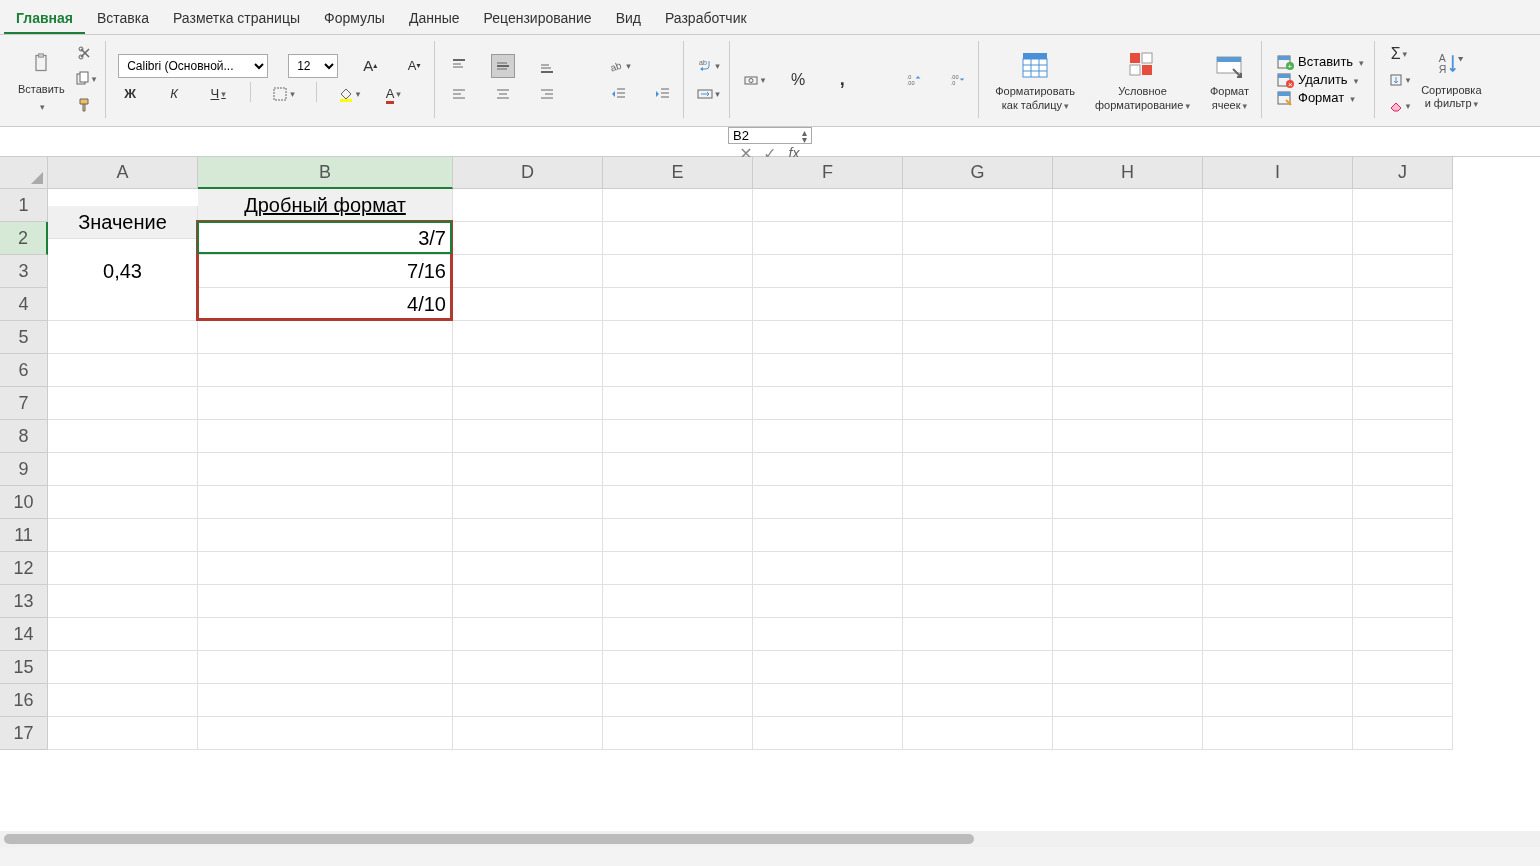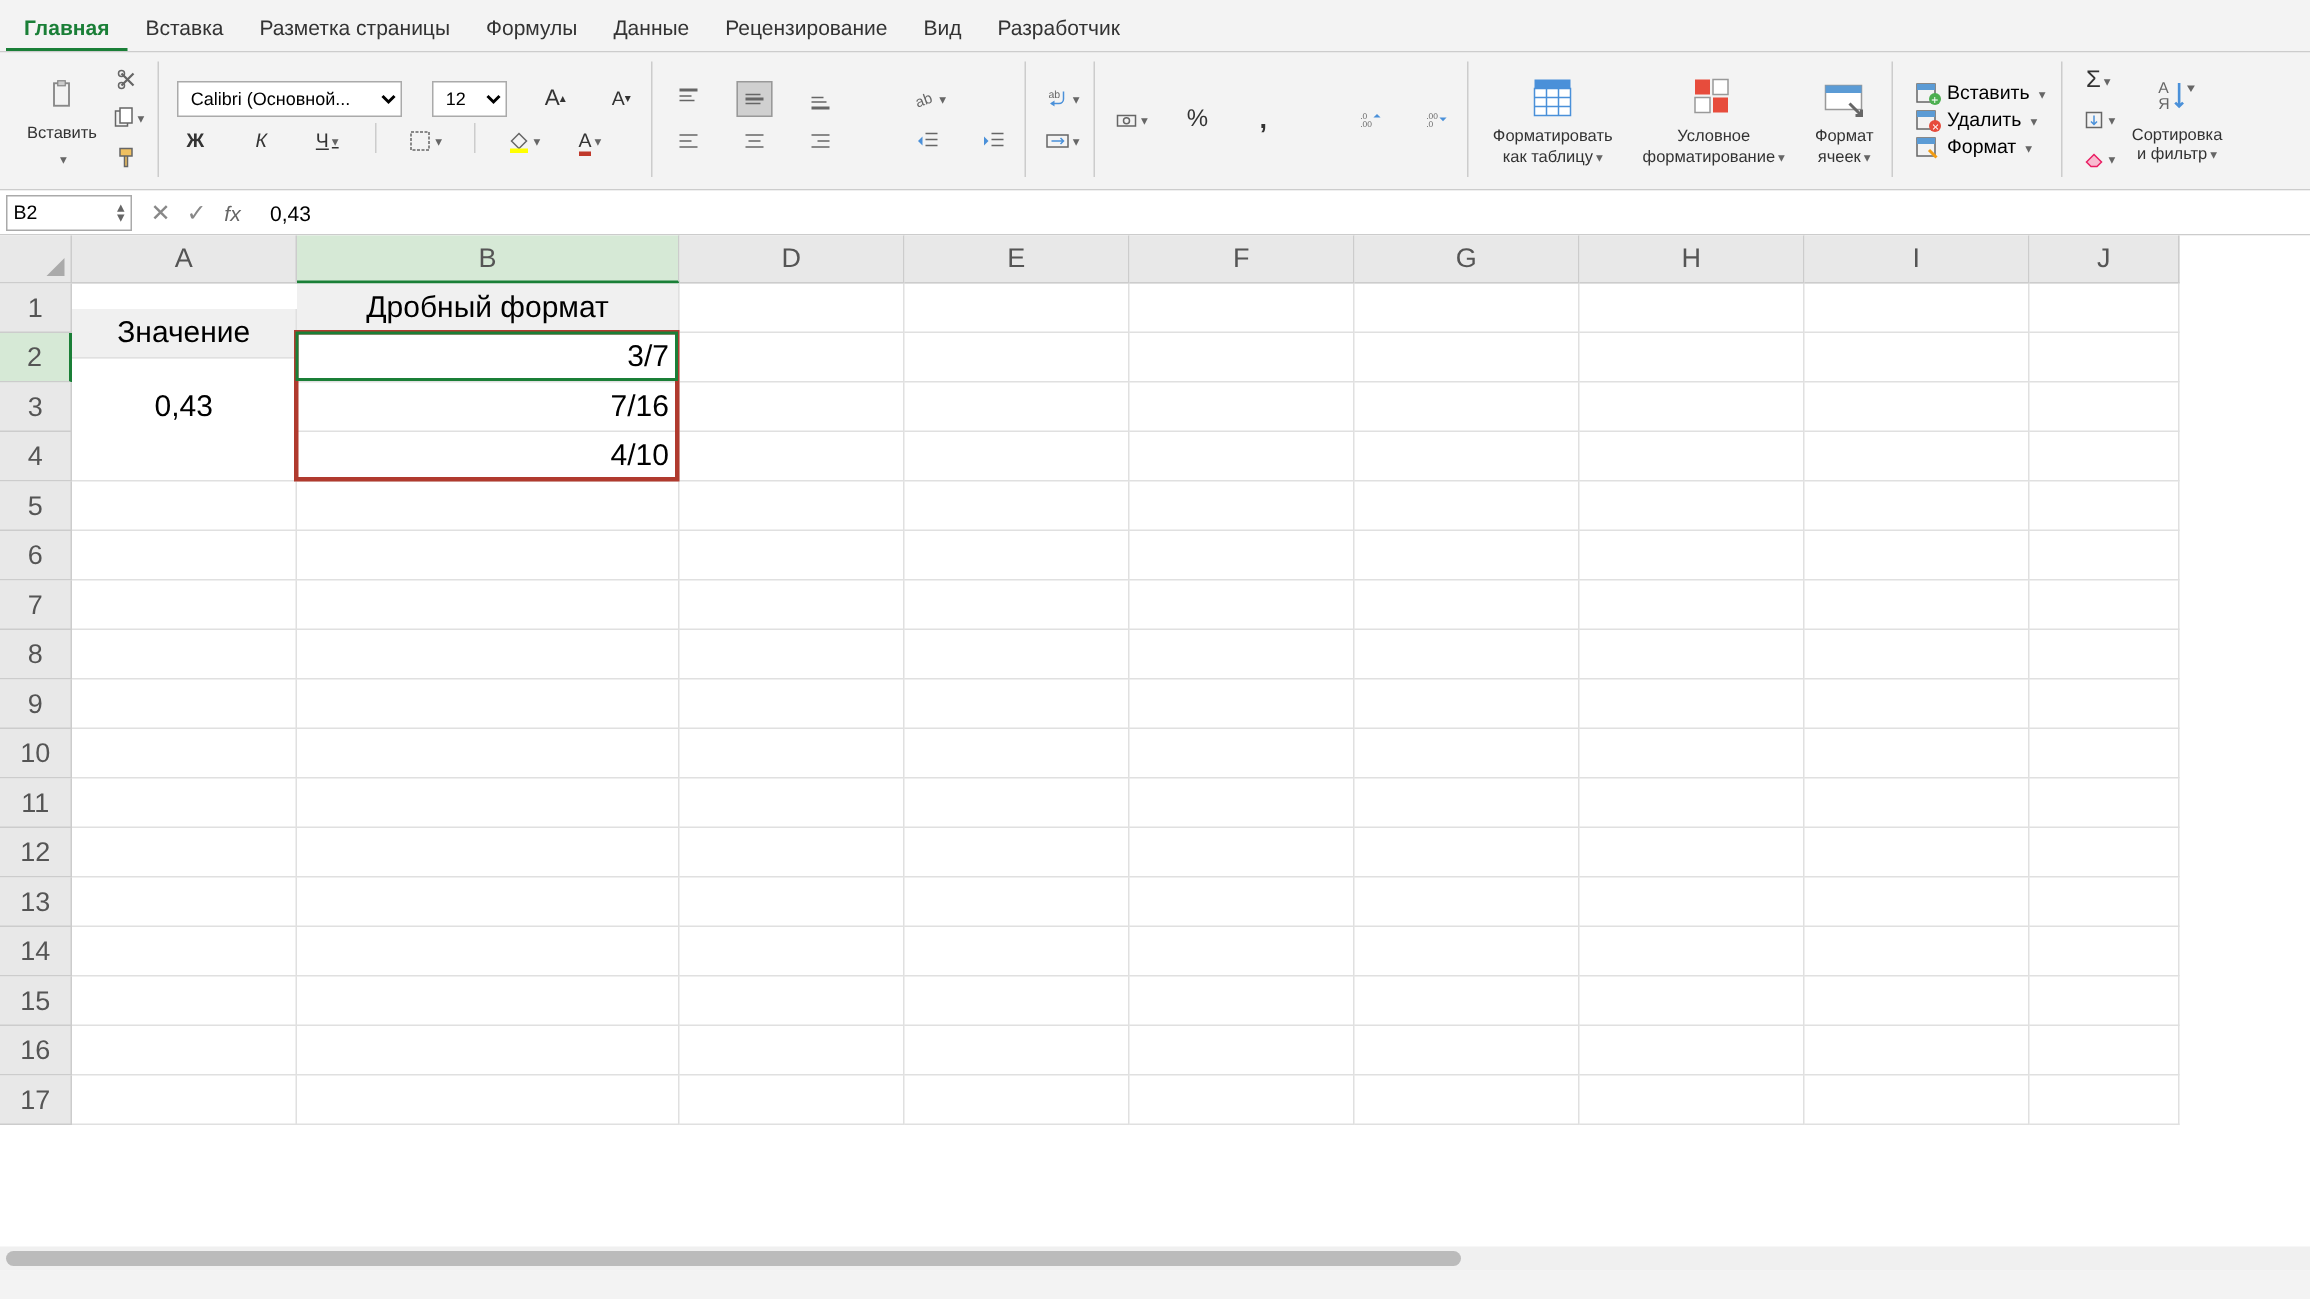--- a/index.html
+++ b/index.html
@@ -26,21 +26,21 @@
 
 .font-select { width: 150px; height: 24px; font-size: 12px; padding: 0 4px; border: 1px solid #aaa; background: #fff; }
 .size-select { width: 50px; height: 24px; font-size: 12px; padding: 0 4px; border: 1px solid #aaa; background: #fff; }
 .format-select { width: 172px; height: 24px; font-size: 13px; padding: 0 6px; border: 1px solid #aaa; background: #fff; }
 .format-wrap { border: 3px solid #b03a2e; padding: 2px; }
 
 .icon-svg { width: 20px; height: 20px; }
 .icon-small { width: 16px; height: 16px; }
 
 
-.formula-bar { display: flex; background: #fff; border-bottom: 1px solid #ccc; height: 30px; align-items: center; padding: 0 4px; }
+.formula-bar { display: flex; background: #fff; border-bottom: 1px solid #ccc; height: 30px; align-items: center; padding: 0 4px; flex-direction: column; }
 .name-box { width: 84px; height: 24px; border: 1px solid #aaa; background: #fff; padding: 0 4px; font-size: 13px; display: flex; align-items: center; justify-content: space-between; }
 .name-box span:last-child { font-size: 10px; color: #666; display: flex; flex-direction: column; line-height: 7px; }
 .fb-btns { display: flex; gap: 6px; margin: 0 10px; }
 .fb-btn { width: 18px; height: 18px; display: flex; align-items: center; justify-content: center; color: #888; cursor: pointer; }
 .fx { font-style: italic; font-size: 14px; color: #666; }
 .formula-input { flex: 1; border: none; outline: none; font-size: 14px; padding: 0 6px; }
 
 
 .grid-area { position: relative; background: #fff; }
 .corner { position: absolute; left: 0; top: 0; width: 48px; height: 32px; background: #e8e8e8; border-right: 1px solid #ccc; border-bottom: 1px solid #ccc; display: flex; align-items: center; justify-content: center; }
@@ -421,21 +421,21 @@
       <div class="row-h">11</div>
       <div class="row-h">12</div>
       <div class="row-h">13</div>
       <div class="row-h">14</div>
       <div class="row-h">15</div>
       <div class="row-h">16</div>
       <div class="row-h">17</div>
     </div>
   <div class="cells" id="cells">
       <div class="cell header-cell" style="left: 0px; top: 17px; width: 150px;">Значение</div>
-      <div class="cell header-cell" style="left: 150px; top: 0px; width: 255px;">Дробный формат</div>
+      <div class="cell header-cell" style="left: 150px; top: 0px; width: 255px; text-decoration: underline;">Дробный формат</div>
       <div class="cell" style="left: 405px; top: 0px; width: 150px;"></div>
       <div class="cell" style="left: 555px; top: 0px; width: 150px;"></div>
       <div class="cell" style="left: 705px; top: 0px; width: 150px;"></div>
       <div class="cell" style="left: 855px; top: 0px; width: 150px;"></div>
       <div class="cell" style="left: 1005px; top: 0px; width: 150px;"></div>
       <div class="cell" style="left: 1155px; top: 0px; width: 150px;"></div>
       <div class="cell" style="left: 1305px; top: 0px; width: 100px;"></div>
       <div class="cell" style="left: 0px; top: 33px; width: 150px; border-bottom: none;"></div>
       <div class="cell right" style="left: 150px; top: 33px; width: 255px;">3/7</div>
       <div class="cell" style="left: 405px; top: 33px; width: 150px;"></div>

